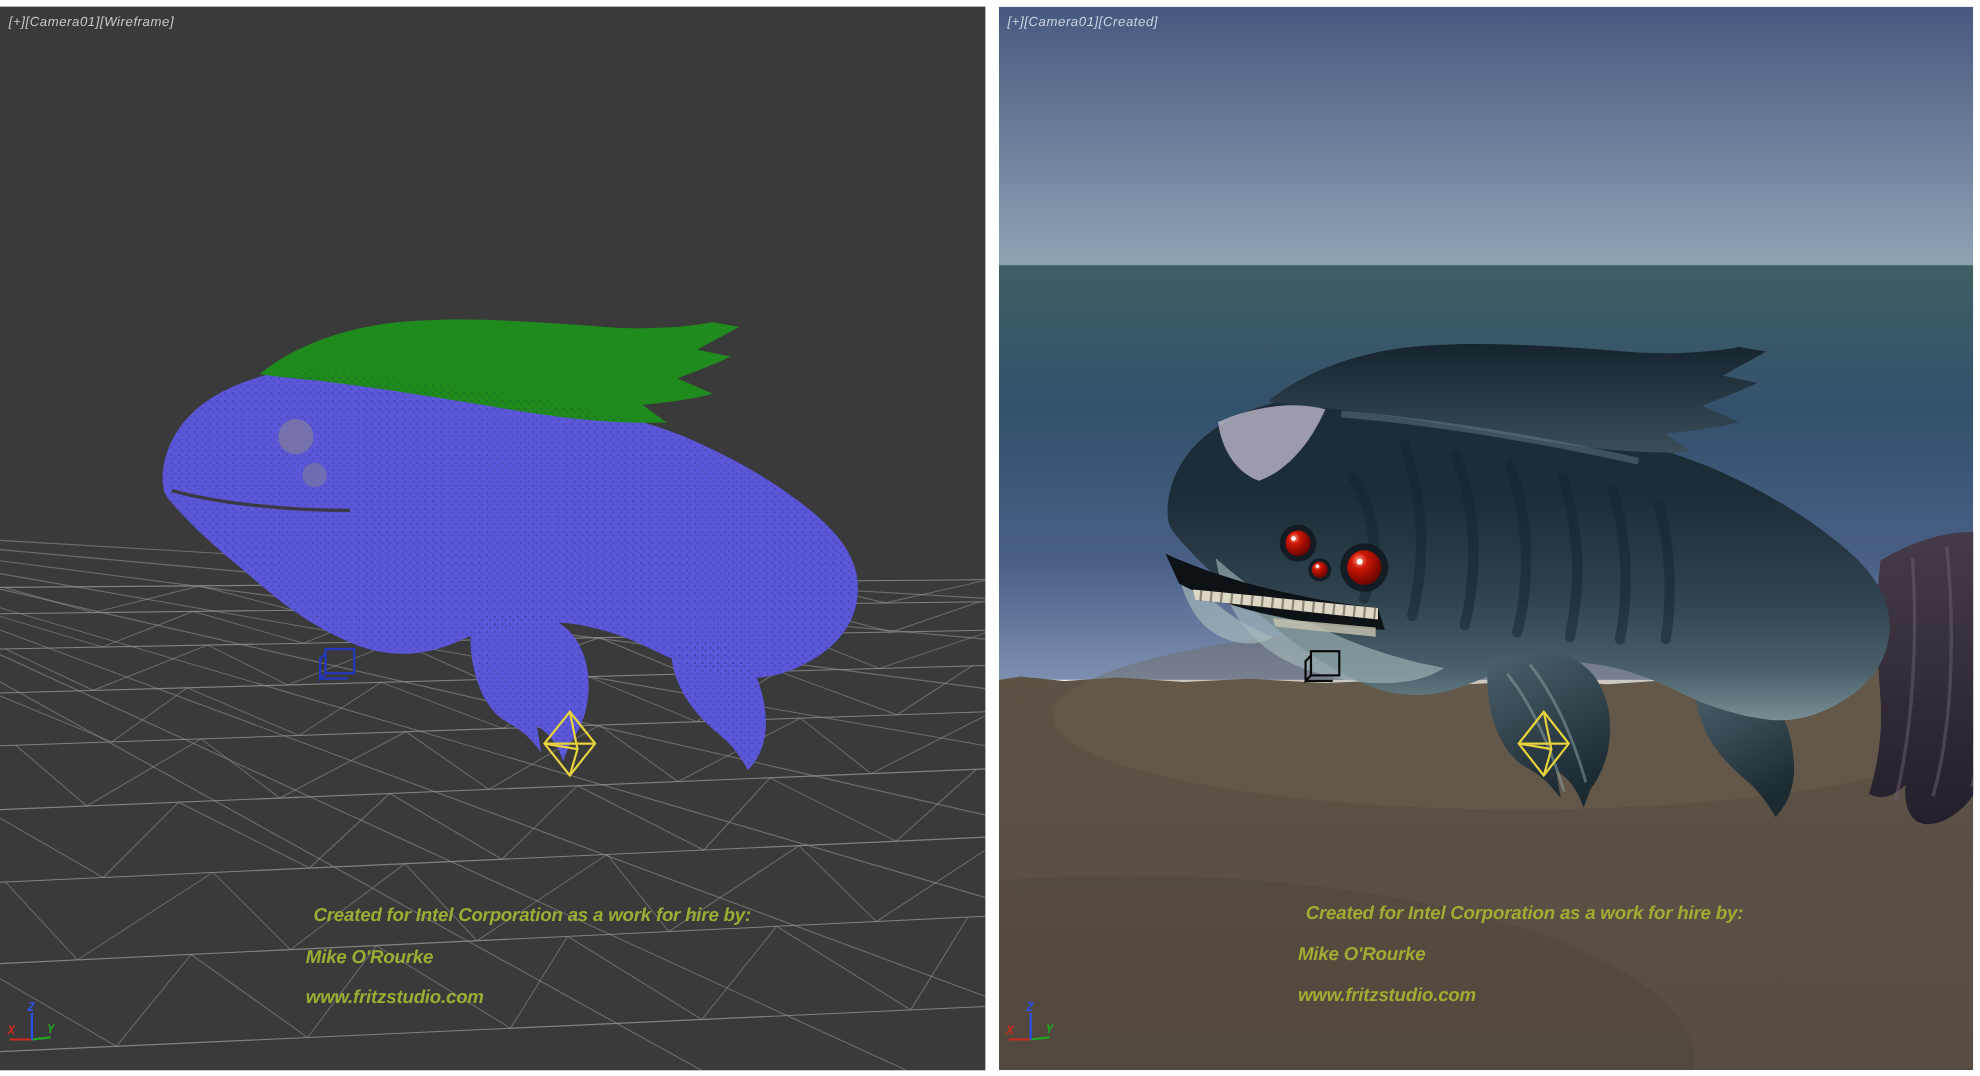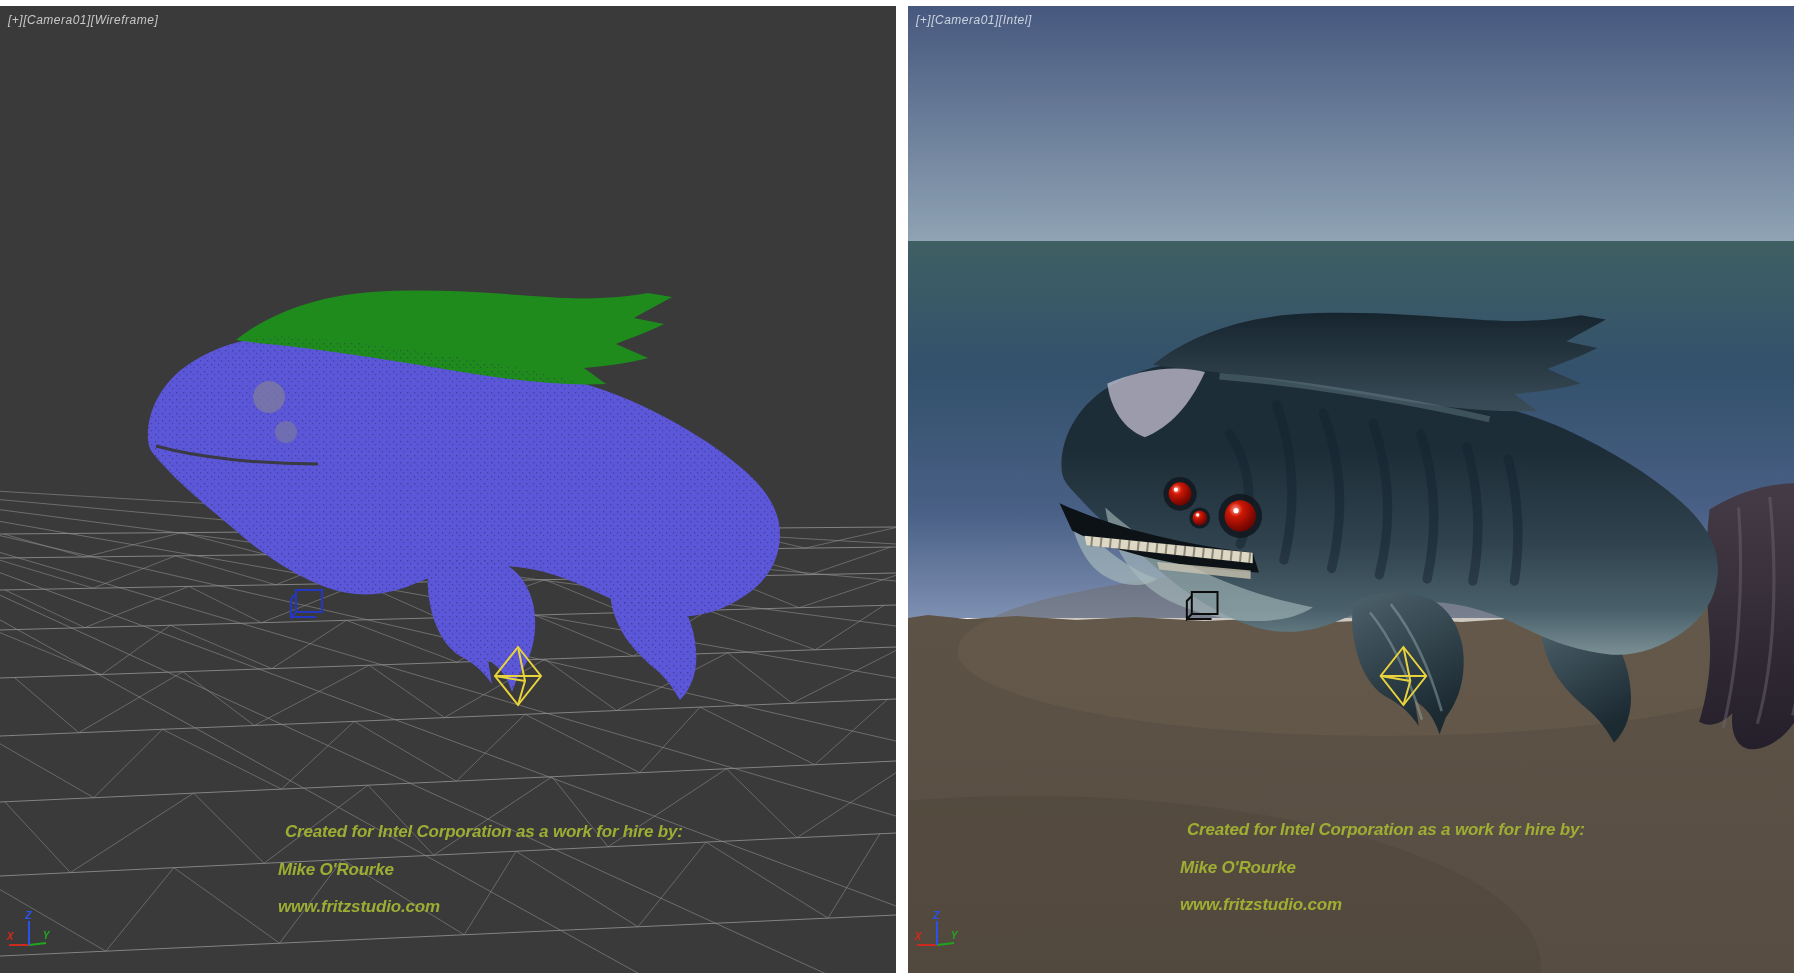--- a/index.html
+++ b/index.html
@@ -223,21 +223,21 @@
           <circle cx="258" cy="453" r="2" fill="#ffffff"></circle>
           <circle cx="316" cy="473" r="2.5" fill="#ffffff"></circle>
           <circle cx="279" cy="477" r="1.5" fill="#ffffff"></circle>
         </g>
       </g>
 
       <use href="#p-box" transform="translate(287,586)" stroke="#0b0b0b"></use>
       <use href="#p-bone" transform="translate(501,670)" stroke="#e8d33c"></use>
     </svg>
 
-    <div class="vp-label" style="color: rgb(204, 211, 224);">[+][Camera01][Intel]</div>
+    <div class="vp-label" style="color: rgb(204, 211, 224);">[+][Camera01][Created]</div>
 
     <div class="credit" style="left: 272px; top: 793px; color: rgb(159, 174, 51);">
       <div class="l1">Created for Intel Corporation as a work for hire by:</div>
       <div>Mike O'Rourke</div>
       <div>www.fritzstudio.com</div>
     </div>
 
     <svg class="tripod" viewBox="0 0 52 50">
       <g stroke-width="2">
         <line x1="24" y1="36" x2="4" y2="36" stroke="#cc2a1e"></line>

